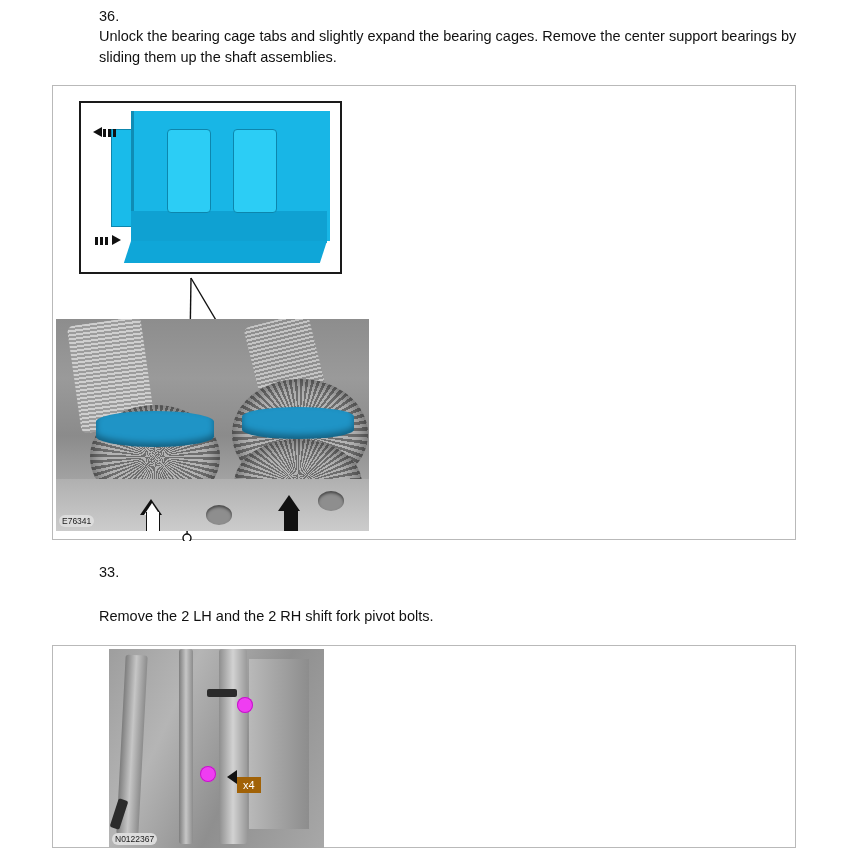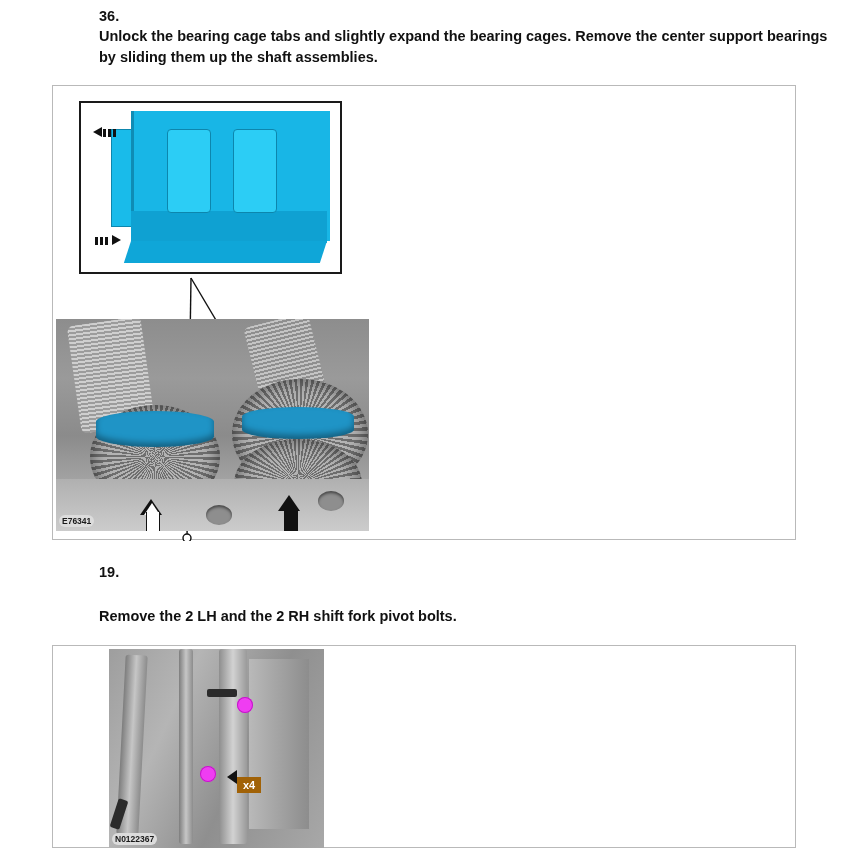--- a/index.html
+++ b/index.html
@@ -12,21 +12,20 @@
     height: 848px;
     font-family: "Liberation Sans", sans-serif;
     color: #000000;
     position: relative;
     overflow: hidden;
   }
   .page {
     position: relative;
     width: 848px;
     height: 848px;
-    font-weight: bold;
   }
   .step-number {
     position: absolute;
     font-size: 14.5px;
     line-height: 20px;
     color: #111;
   }
   .step-text {
     position: absolute;
     font-size: 14.5px;
@@ -376,21 +375,21 @@
       </div>
       <div class="big-arrow dark" style="left:223px; top:176px;">
         <div class="head"></div>
           <div class="shaft"></div>
       </div>
 
       <div class="fig-code" style="left:3px; bottom:4px;border-radius:6px;">E76341</div>
     </div>
   </div>
 
-  <div class="step-number" style="left:99px; top:562px;">19.</div>
+  <div class="step-number" style="left:99px; top:562px;">33.</div>
   <div class="step-text" style="left:99px; top:606px;">Remove the 2 LH and the 2 RH shift fork pivot bolts.</div>
 
   <div class="figure-box" id="figure-2">
     <div class="photo2">
       <div class="ph2-bg"></div>
       <div class="ph2-rail r1"></div>
       <div class="ph2-rail r2"></div>
       <div class="ph2-rail r3"></div>
       <div class="ph2-block"></div>
       <div class="ph2-pin" style="left:98px; top:40px; width:30px; height:8px;"></div>

